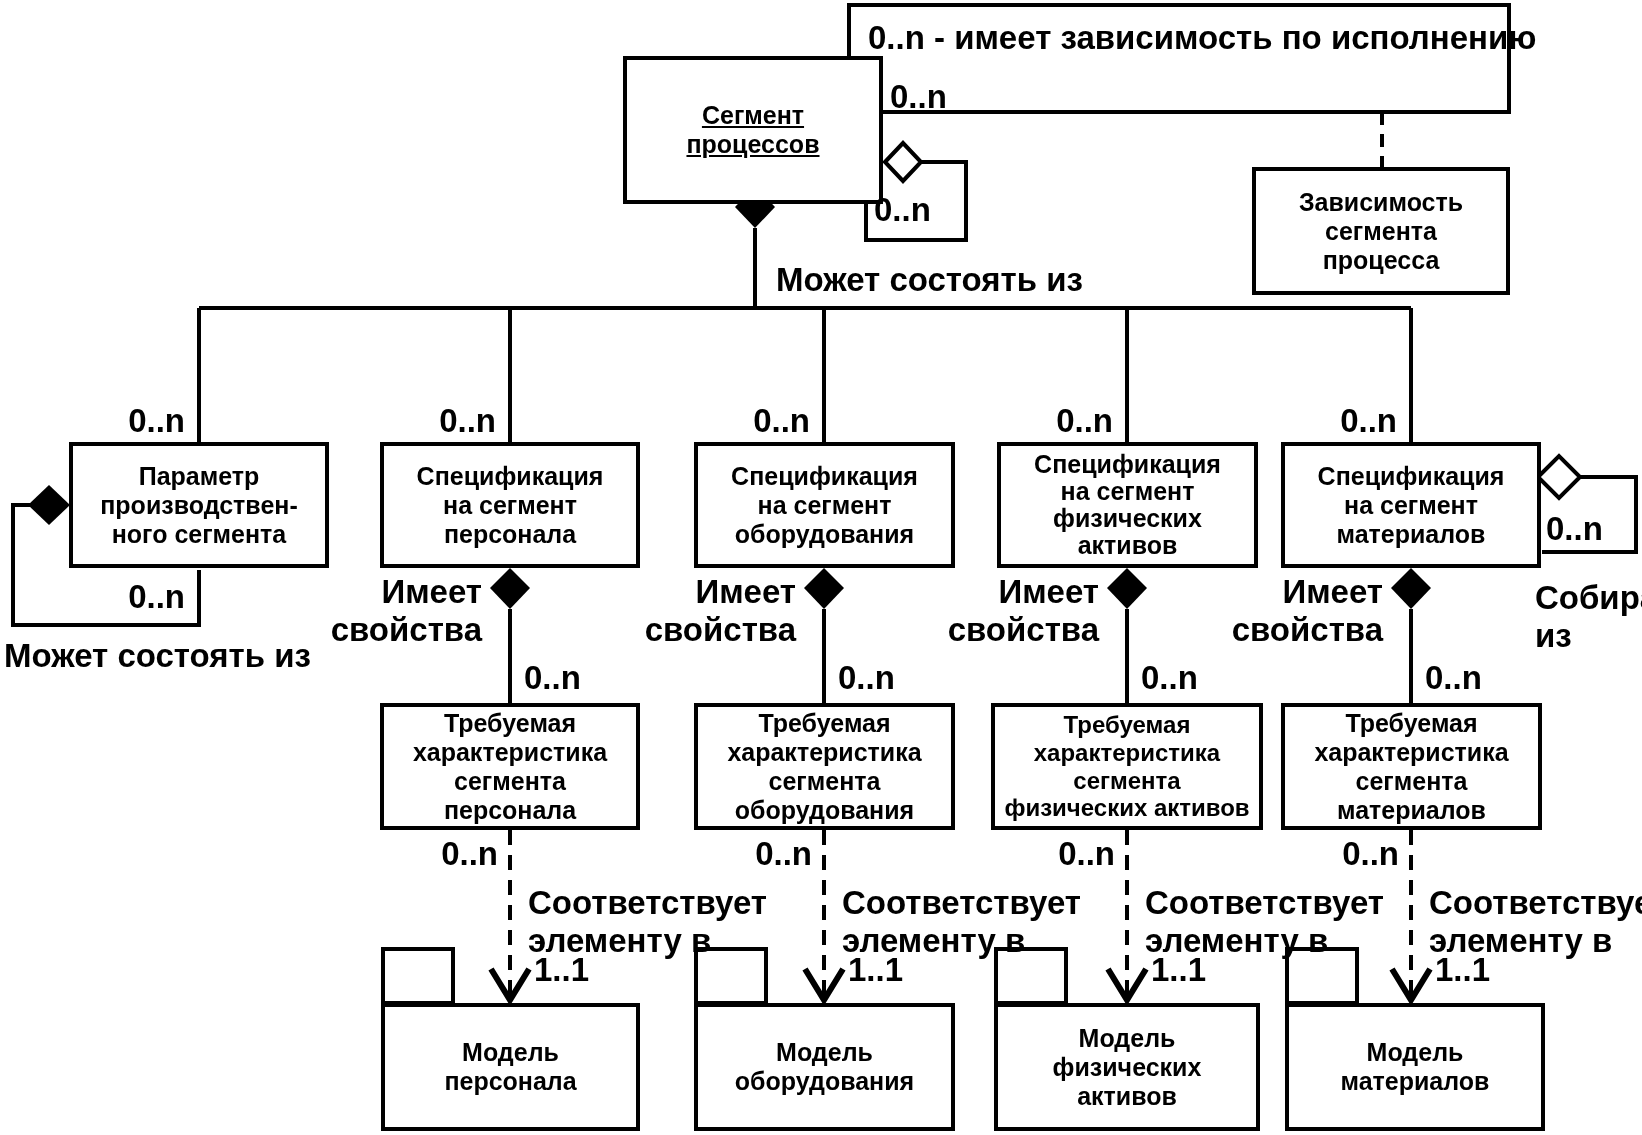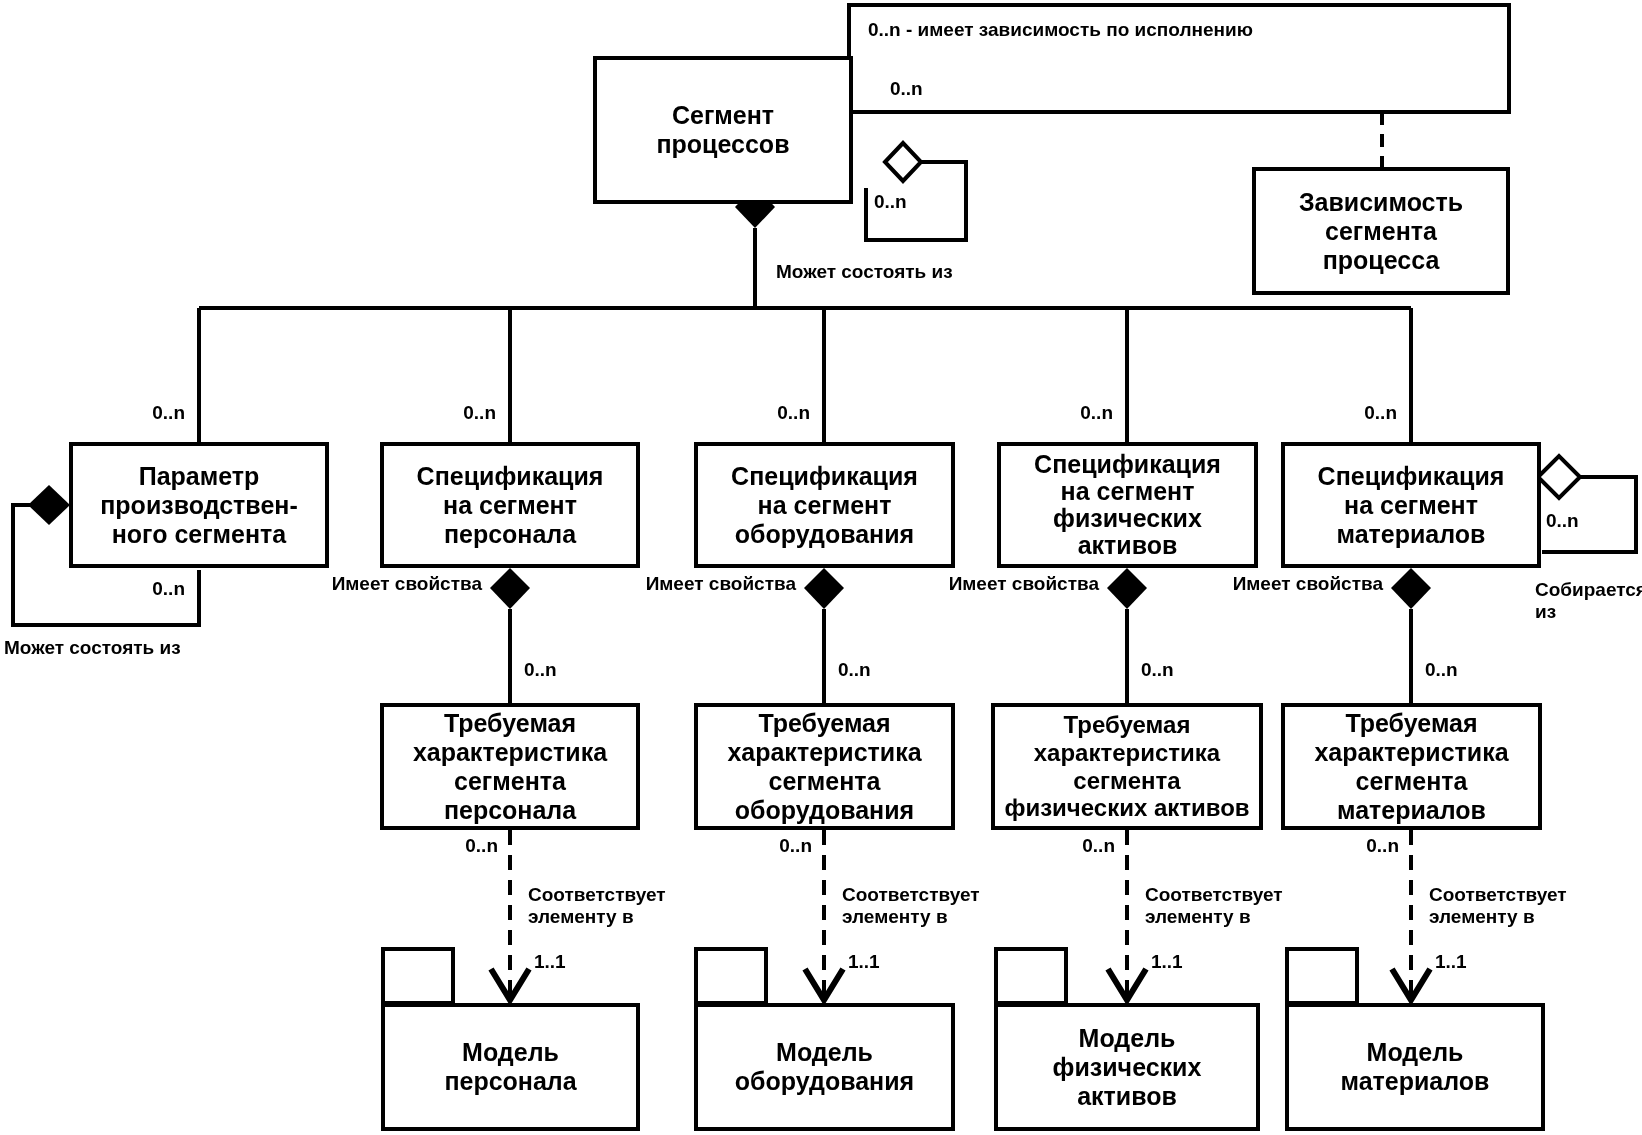--- a/index.html
+++ b/index.html
@@ -10,21 +10,21 @@
   .layer{position:absolute;left:0;top:0;width:1642px;height:1135px;}
   .box{
     position:absolute;box-sizing:border-box;border:4px solid #000;background:#fff;
     display:flex;align-items:center;justify-content:center;text-align:center;
     white-space:pre-line;font-size:25px;font-weight:bold;line-height:1.16;z-index:2;
   }
   .tab{
     position:absolute;box-sizing:border-box;border:4px solid #000;background:#fff;z-index:1;
   }
   .lbl{
-    position:absolute;white-space:pre-line;font-size:19px;font-weight:bold;line-height:1.14;z-index:3;
+    position:absolute;white-space:pre-line;font-size:33px;font-weight:bold;line-height:1.14;z-index:3;
   }
   .rt{text-align:right;}
 </style>
 </head>
 <body>
 
 <div class="canvas">
 
   <svg class="layer" width="1642" height="1135" viewBox="0 0 1642 1135">
 
@@ -75,21 +75,21 @@
       <line x1="1411" y1="830" x2="1411" y2="999" stroke="#000" stroke-width="4" stroke-dasharray="15 10"></line>
       <path d="M1392,969 L1411,1000 L1430,969" fill="none" stroke="#000" stroke-width="6"></path>
     </g>
 
     <g>
       <polyline points="1580,477 1636,477 1636,552 1542,552" fill="none" stroke="#000" stroke-width="4"></polyline>
       <polygon points="1538,477 1559,456 1580,477 1559,498" fill="#fff" stroke="#000" stroke-width="4"></polygon>
     </g>
   </svg>
 
-  <div class="box" style="left:593px;top:56px;width:260px;height:148px;">Сегмент
+  <div class="box" style="left:623px;top:56px;width:260px;height:148px;text-decoration:underline;">Сегмент
 процессов</div>
 
   <div class="box" style="left:1252px;top:167px;width:258px;height:128px;">Зависимость
 сегмента
 процесса</div>
 
   <div class="box" style="left:69px;top:442px;width:260px;height:126px;">Параметр
 производствен-
 ного сегмента</div>
   <div class="box" style="left:380px;top:442px;width:260px;height:126px;">Спецификация

